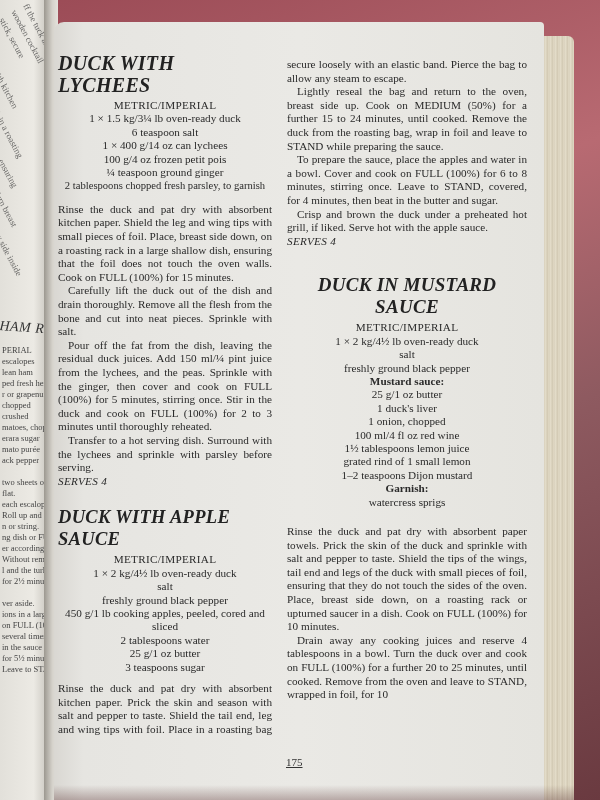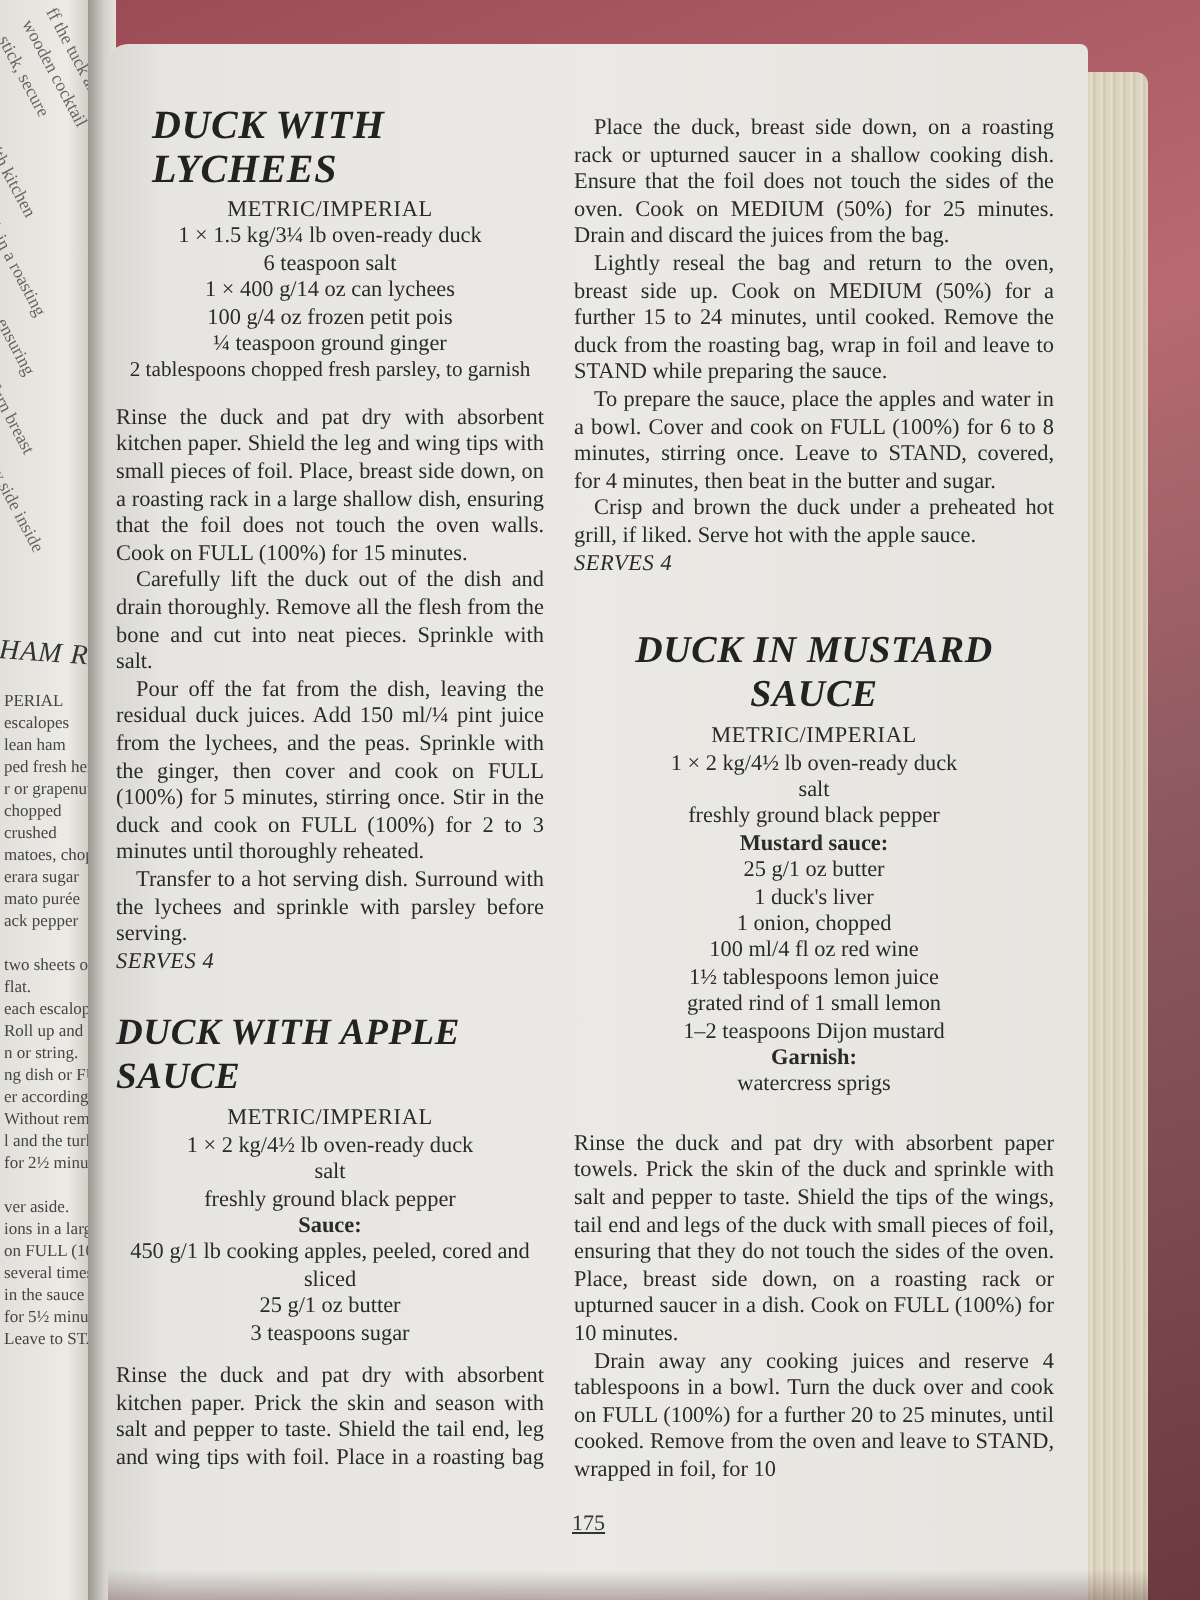--- a/index.html
+++ b/index.html
@@ -106,21 +106,21 @@
       <div>for 5½ minutes</div>
       <div>Leave to STAND</div>
   </div>
 </div>
 <div class="gutter"></div>
 <div class="right-page"></div>
 <div class="page-edges"></div>
 
 <div class="col col-left">
   <section>
-    <h2 class="title" style="margin-left:18px">DUCK WITH LYCHEES</h2>
+    <h2 class="title" style="margin-left:0">DUCK WITH LYCHEES</h2>
     <div class="ing">
       <div class="hdr">METRIC/IMPERIAL</div>
       <div>1 × 1.5 kg/3¼ lb oven-ready duck</div>
       <div>6 teaspoon salt</div>
       <div>1 × 400 g/14 oz can lychees</div>
       <div>100 g/4 oz frozen petit pois</div>
       <div>¼ teaspoon ground ginger</div>
       <div style="font-size:10.6px">2 tablespoons chopped fresh parsley, to garnish</div>
     </div>
     <div class="gap"></div>
@@ -131,33 +131,33 @@
     <div class="serves">SERVES 4</div>
   </section>
 
   <section style="margin-top:18px">
     <h2 class="title" style="font-size:18.5px">DUCK WITH APPLE SAUCE</h2>
     <div class="ing">
       <div class="hdr">METRIC/IMPERIAL</div>
       <div>1 × 2 kg/4½ lb oven-ready duck</div>
       <div>salt</div>
       <div>freshly ground black pepper</div>
-      <div class="bold">Sauce:</div>
       <div>450 g/1 lb cooking apples, peeled, cored and sliced</div>
+      <div>2 tablespoons water</div>
       <div>25 g/1 oz butter</div>
       <div>3 teaspoons sugar</div>
     </div>
     <div class="gap" style="height:8px"></div>
     <p class="body" style="max-height:55px;overflow:hidden">Rinse the duck and pat dry with absorbent kitchen paper. Prick the skin and season with salt and pepper to taste. Shield the tail end, leg and wing tips with foil. Place in a roasting bag and secure loosely with an elastic band. Pierce the bag to allow any steam to escape.</p>
   </section>
 </div>
 
 <div class="col col-right">
   <section>
-    <p class="body ind">Place the duck, breast side down, on a roasting rack or upturned saucer in a shallow cooking dish. Ensure that the foil does not touch the sides of the oven. Cook on MEDIUM (50%) for 25 minutes. Drain and discard the juices from the bag.</p>
+    <p class="body">secure loosely with an elastic band. Pierce the bag to allow any steam to escape.</p>
     <p class="body ind">Lightly reseal the bag and return to the oven, breast side up. Cook on MEDIUM (50%) for a further 15 to 24 minutes, until cooked. Remove the duck from the roasting bag, wrap in foil and leave to STAND while preparing the sauce.</p>
     <p class="body ind">To prepare the sauce, place the apples and water in a bowl. Cover and cook on FULL (100%) for 6 to 8 minutes, stirring once. Leave to STAND, covered, for 4 minutes, then beat in the butter and sugar.</p>
     <p class="body ind">Crisp and brown the duck under a preheated hot grill, if liked. Serve hot with the apple sauce.</p>
     <div class="serves">SERVES 4</div>
   </section>
 
   <section style="margin-top:26px">
     <h2 class="title center" style="font-size:19px;padding:0 22px">DUCK IN MUSTARD SAUCE</h2>
     <div class="ing">
       <div class="hdr">METRIC/IMPERIAL</div>

